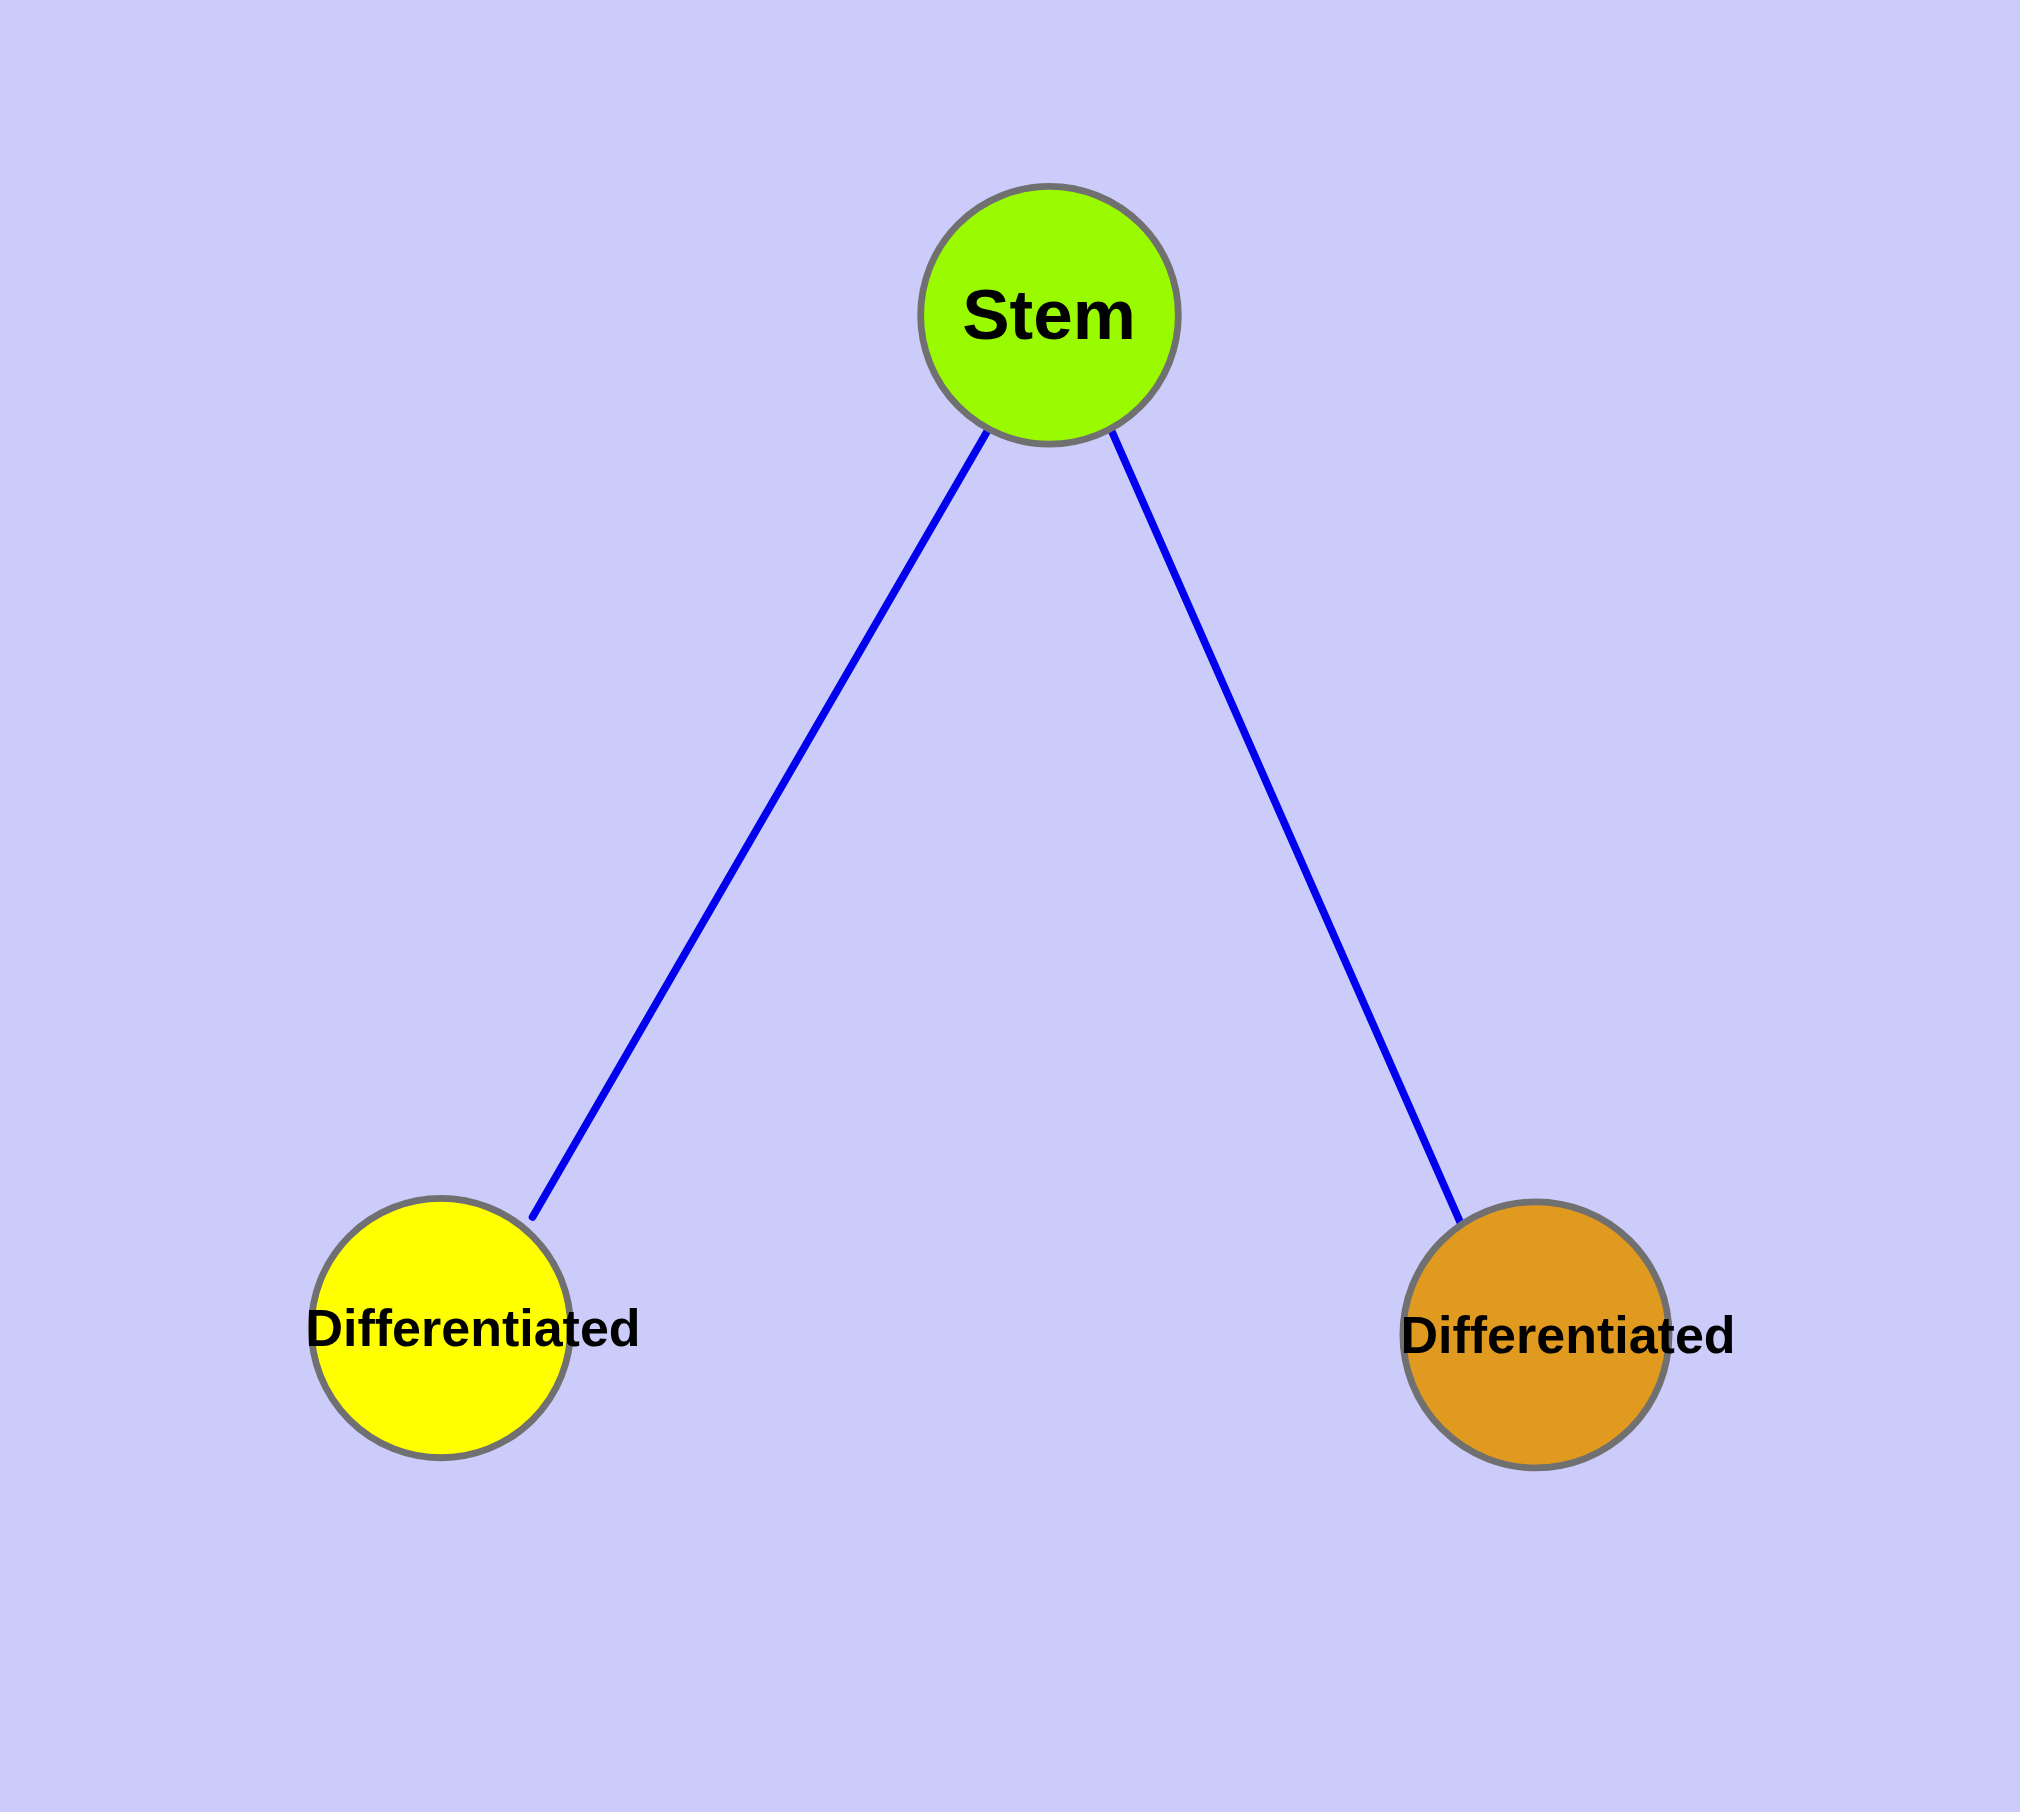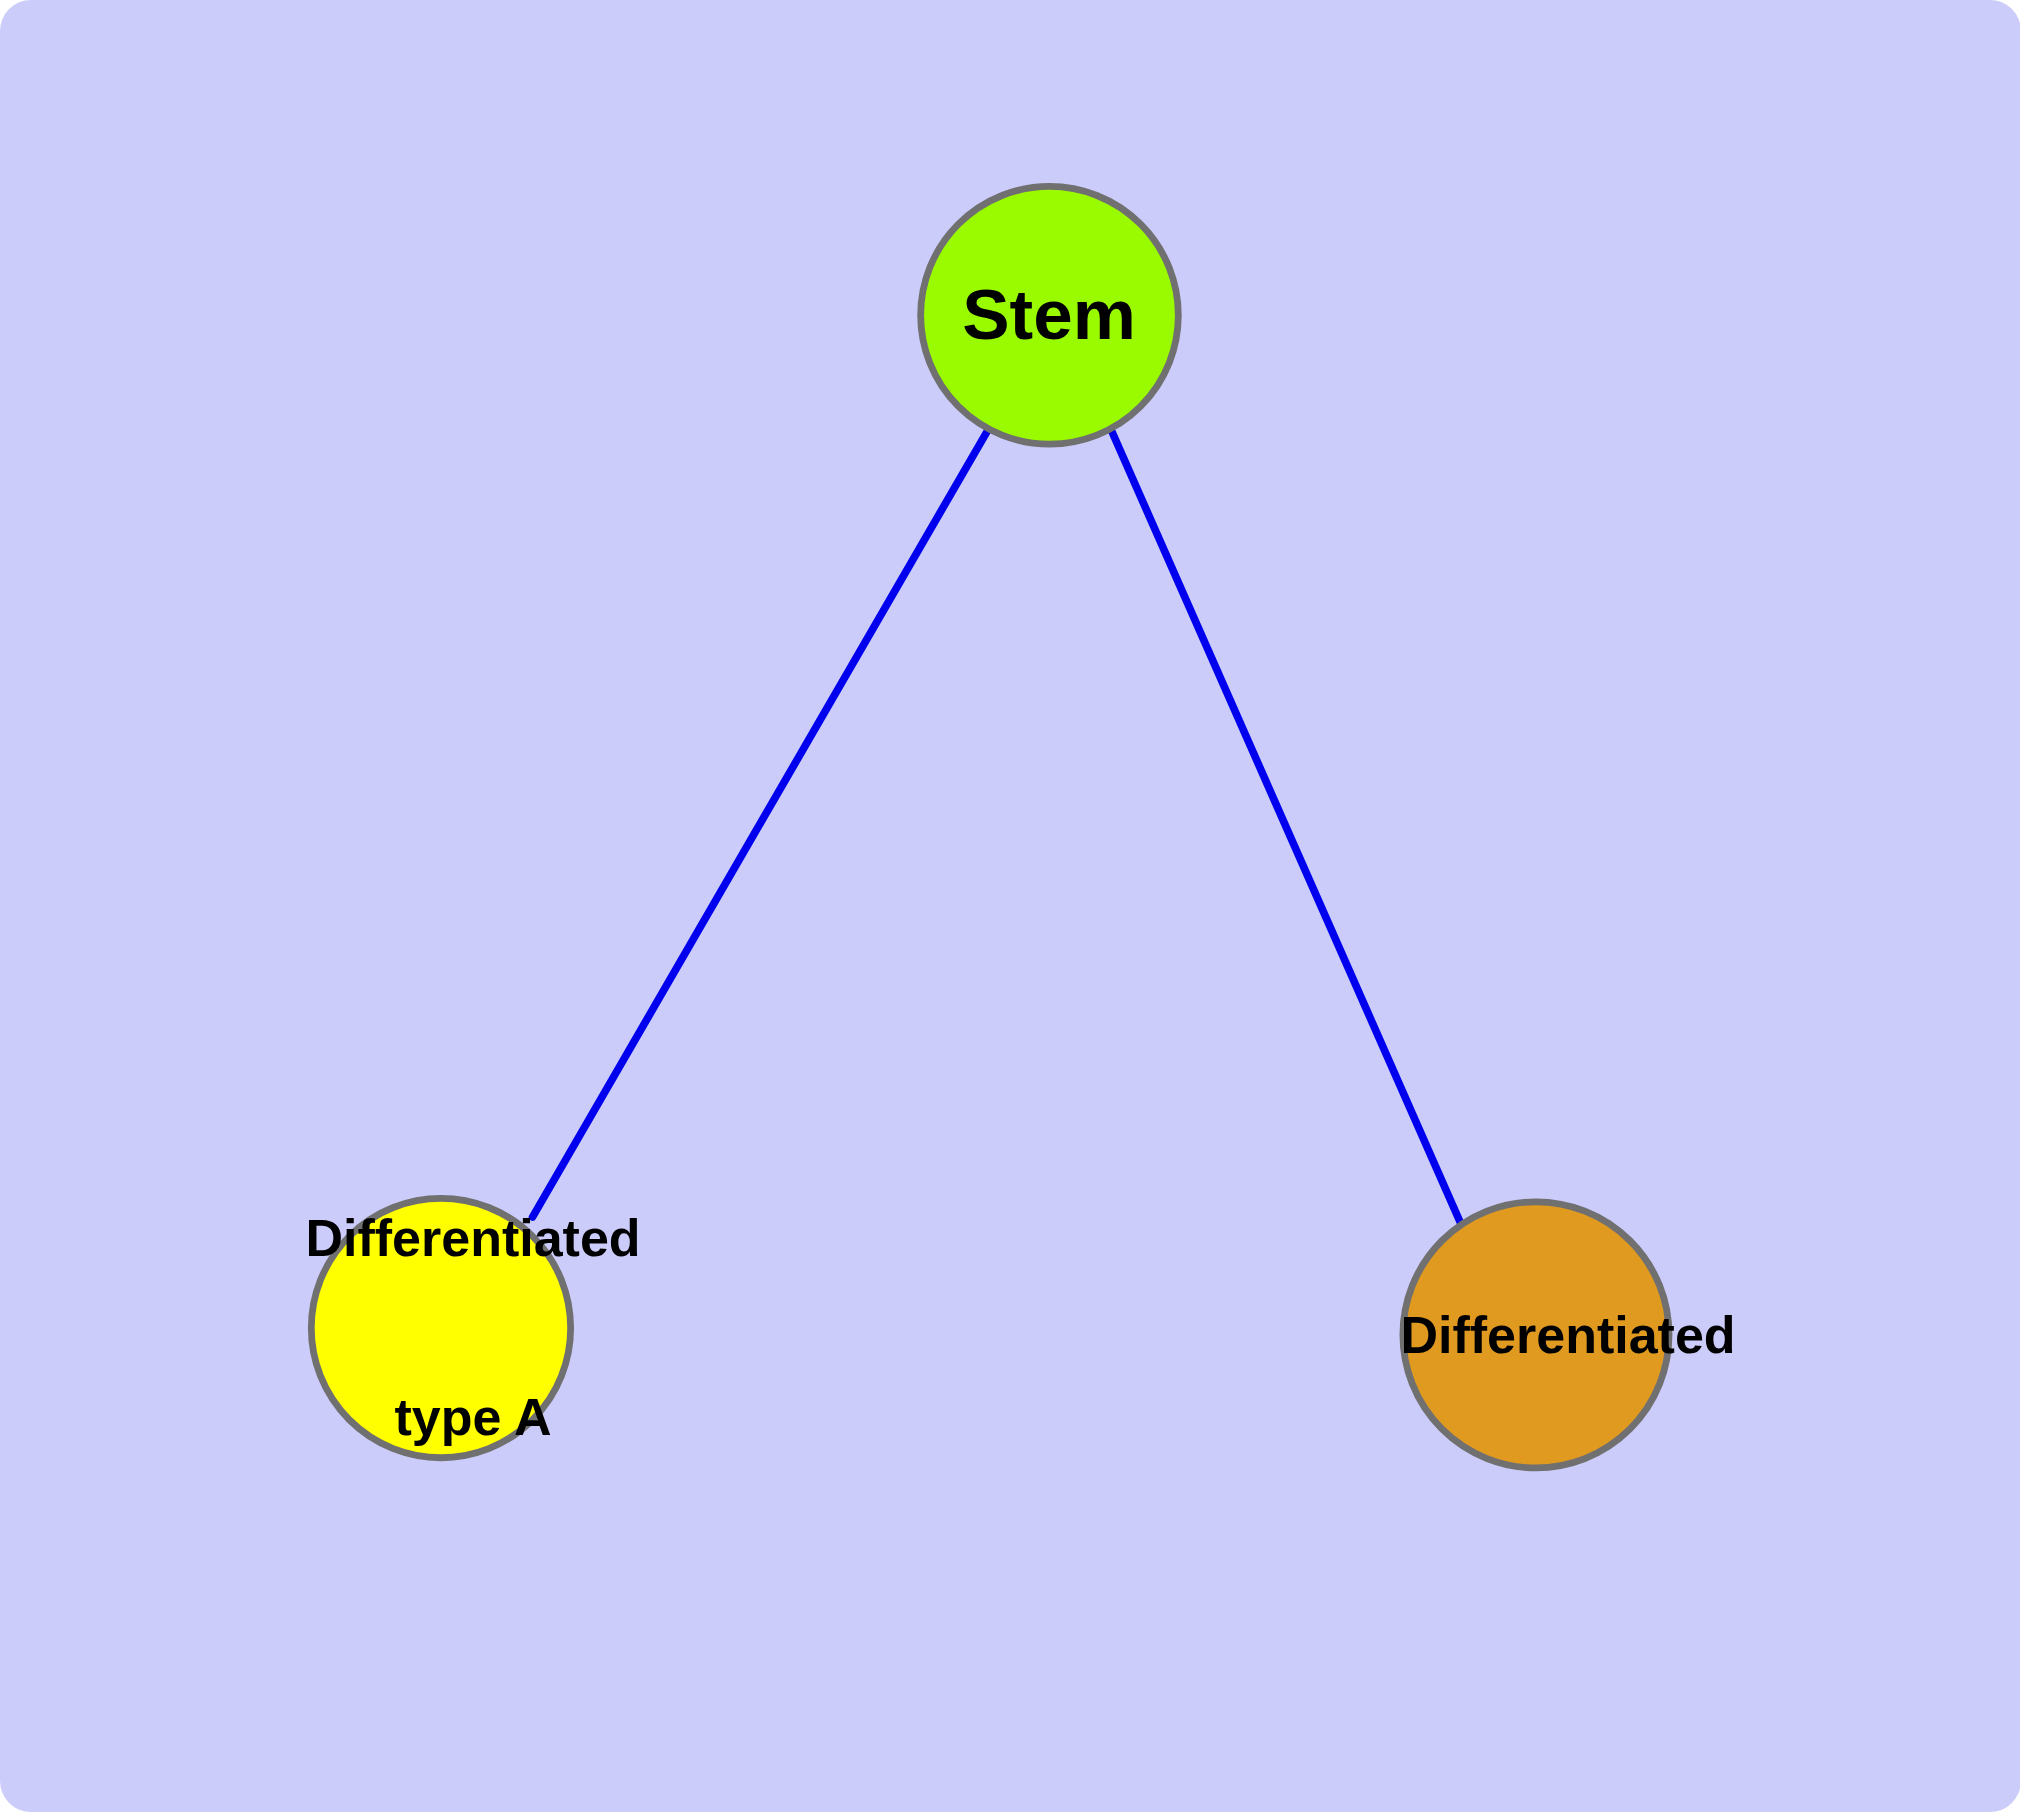--- a/index.html
+++ b/index.html
@@ -38,21 +38,21 @@
     font-size: 71px;
   }
   .node-label.leaf {
     font-size: 52px;
     margin-left: 32px;
   }
 </style>
 </head>
 <body>
 
-<div id="canvas" style="width: 2021px; height: 1812px; background: rgb(204, 204, 250); border-radius: 31px;">
+<div id="canvas" style="width: 2021px; height: 1812px; background: rgb(204, 204, 250);">
 
   <svg id="graph-svg" viewBox="0 0 2384 2138" xmlns="http://www.w3.org/2000/svg">
 
     <g>
       <line class="edge" id="edge0" stroke="#0000ee" stroke-width="9" stroke-linecap="round" x1="1165" y1="508" x2="628" y2="1436"></line>
       <line class="edge" id="edge1" stroke="#0000ee" stroke-width="9" stroke-linecap="round" x1="1312" y1="510" x2="1723" y2="1443"></line>
     </g>
 
     <g>
       <circle class="node-circle" id="node0" stroke="#707070" stroke-width="8" cx="1238" cy="372" r="152" fill="#9afb00"></circle>
@@ -60,21 +60,20 @@
       <circle class="node-circle" id="node2" stroke="#707070" stroke-width="8" cx="1812" cy="1575" r="157" fill="#e09a20"></circle>
     </g>
   </svg>
 
   <div class="node-label stem" id="label0" style="left: 1049px; top: 315px; color: rgb(0, 0, 0);">
     <div>Stem</div>
   </div>
 
   <div class="node-label leaf" id="label1" style="left: 441px; top: 1328px; color: rgb(0, 0, 0);">
     <div>Differentiated</div>
-    <div>type A</div>
   </div>
 
   <div class="node-label leaf" id="label2" style="left: 1536px; top: 1335px; color: rgb(0, 0, 0);">
     <div>Differentiated</div>
   </div>
 
 </div>
 
 
 </body></html>

